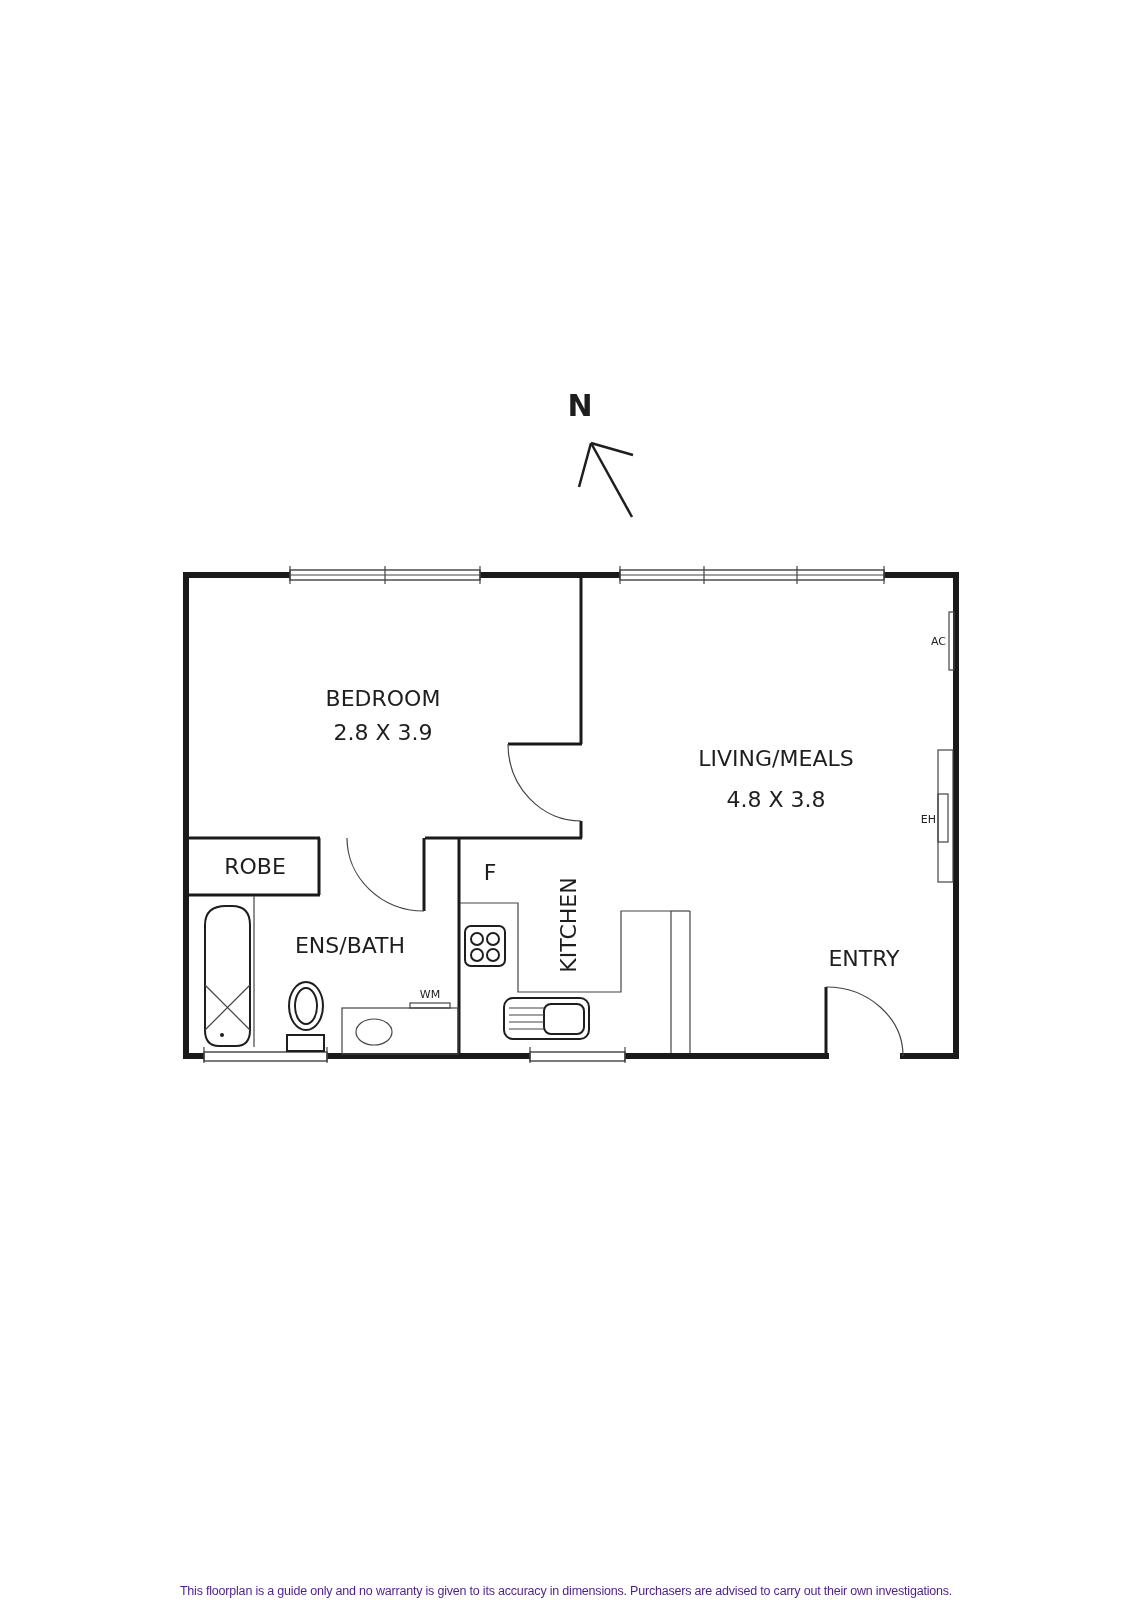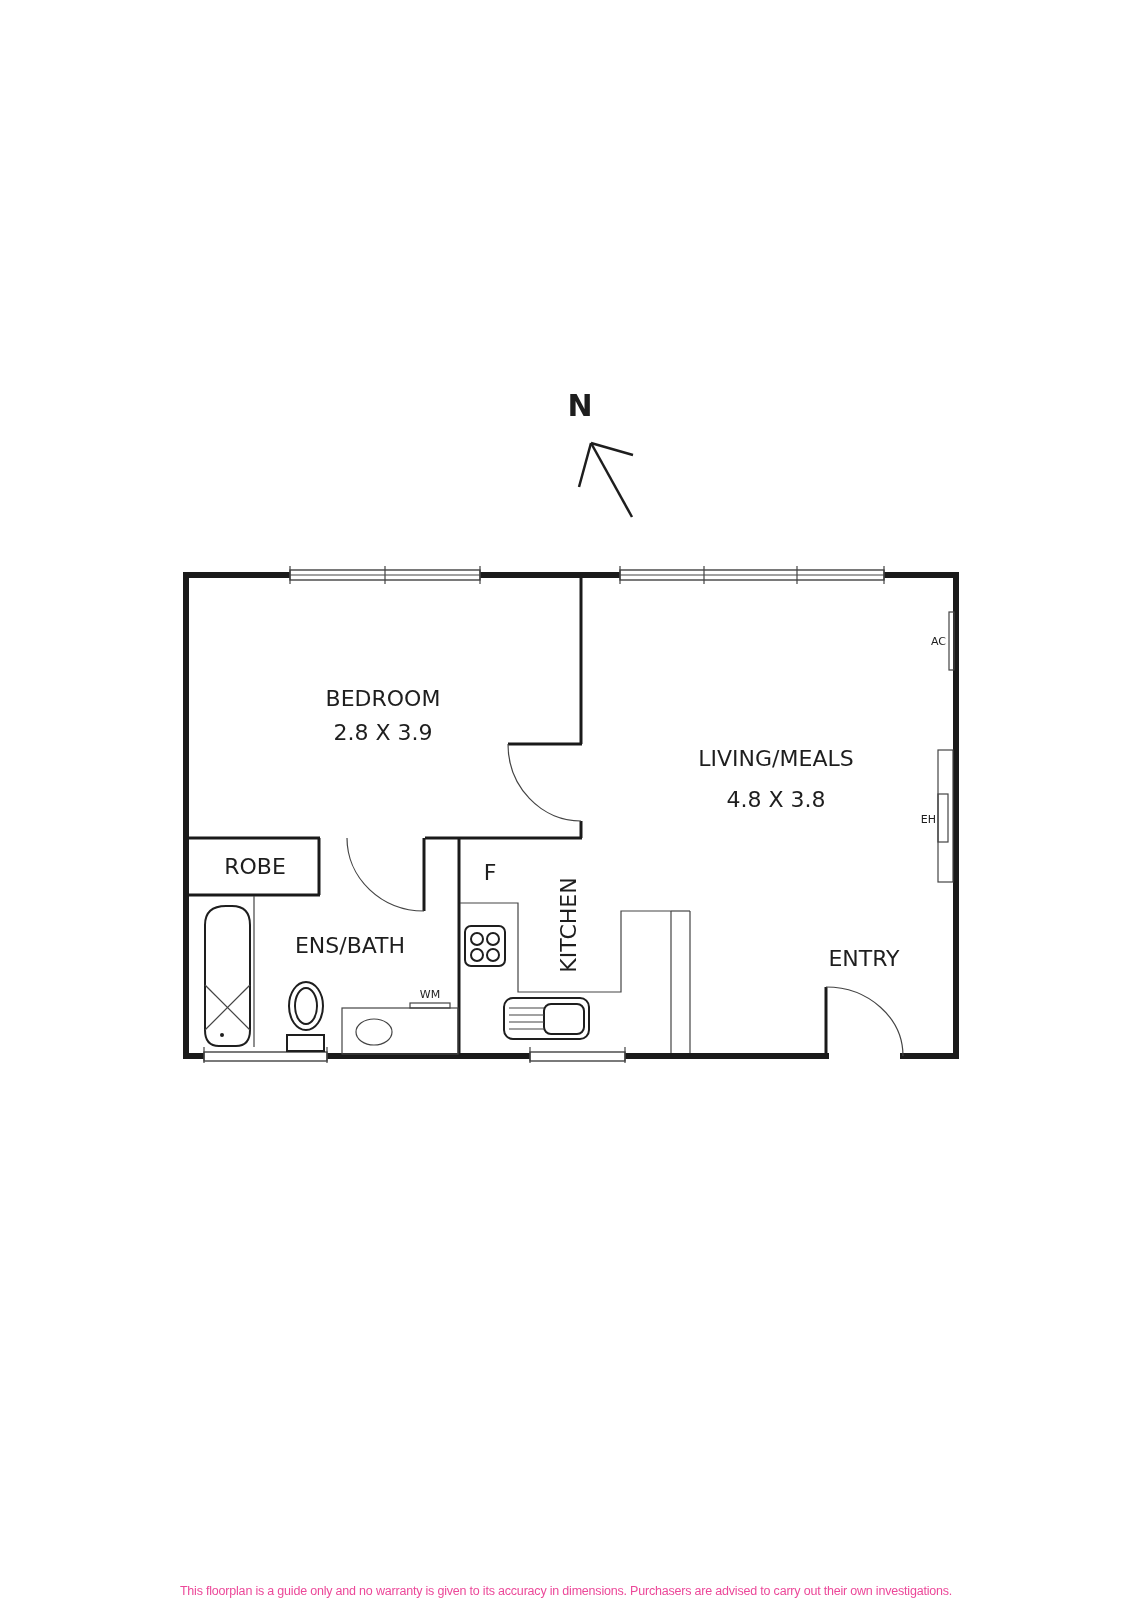--- a/index.html
+++ b/index.html
@@ -9,21 +9,21 @@
     .room { font-size: 22px; }
     .small { font-size: 11px; }
     .north { font-size: 30px; font-weight: bold; }
     .wall { stroke: #1a1a1a; stroke-width: 6; fill: none; stroke-linecap: square; }
     .iwall { stroke: #1a1a1a; stroke-width: 3; fill: none; }
     .thin { stroke: #444; stroke-width: 1.2; fill: none; }
     .fix { stroke: #1e1e1e; stroke-width: 2; fill: none; }
     .win { stroke: #333; stroke-width: 1.3; fill: #fff; }
     #disclaimer {
       position: absolute; left: 0; width: 1132px; top: 1584px; text-align: center;
-      font-family: "Liberation Sans", sans-serif; font-size: 12.5px; color: #ec4899; letter-spacing: -0.2px;
+      font-family: "Liberation Sans", sans-serif; font-size: 12.5px; color: #4c1d95; letter-spacing: -0.2px;
     }
   </style>
 </head>
 <body>
 
 <svg id="plan" viewBox="0 0 1132 1600" xmlns="http://www.w3.org/2000/svg">
 
   <g>
     <text class="lbl north" x="580" y="416" text-anchor="middle">N</text>
     <g>

